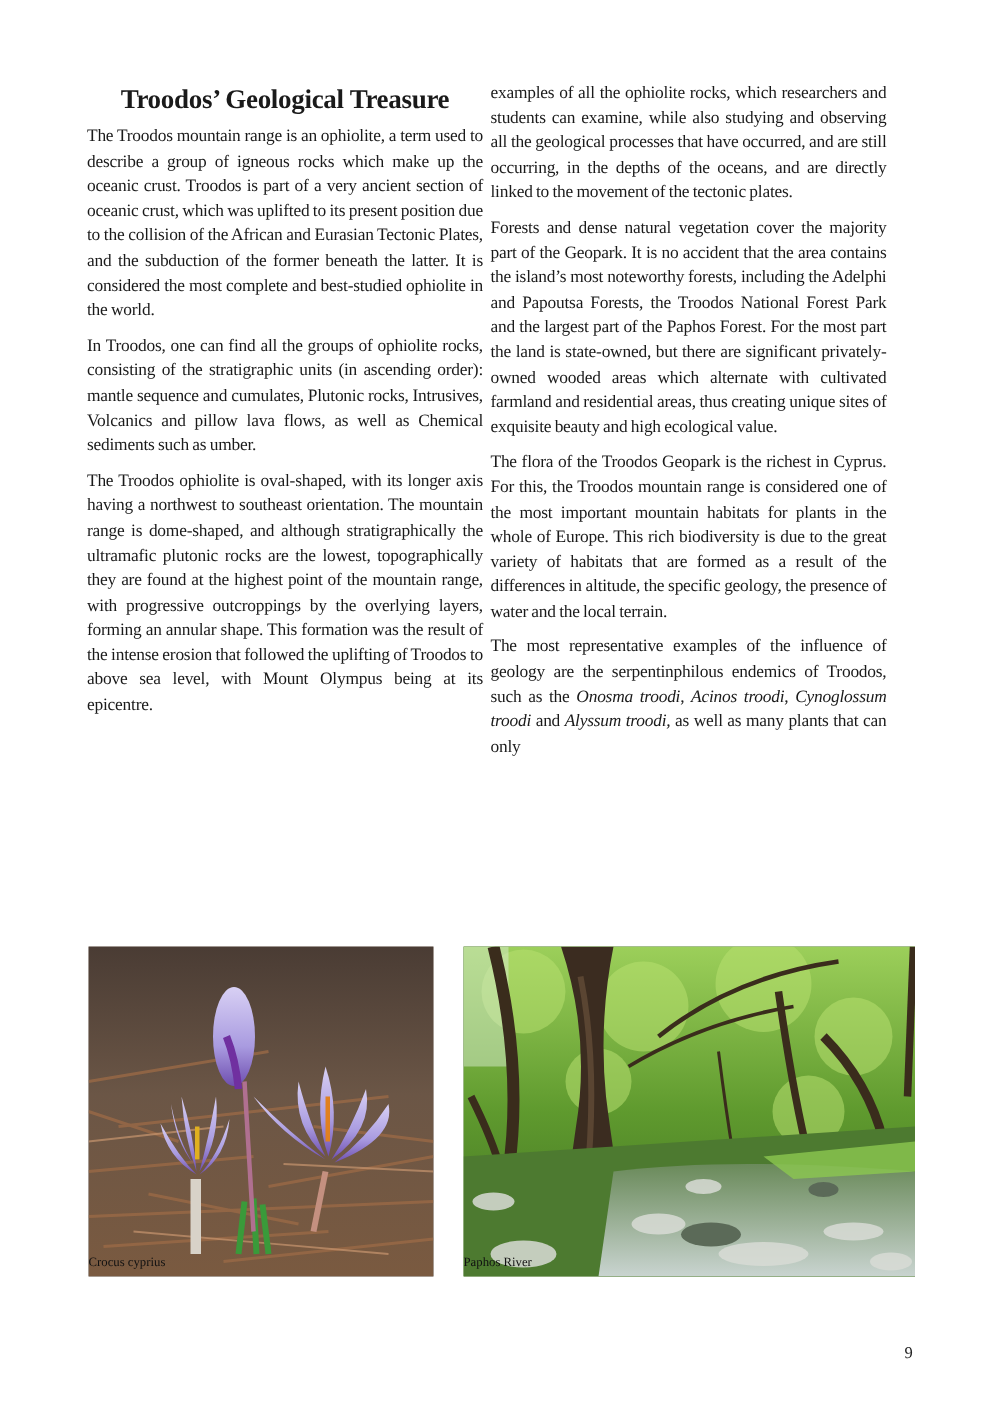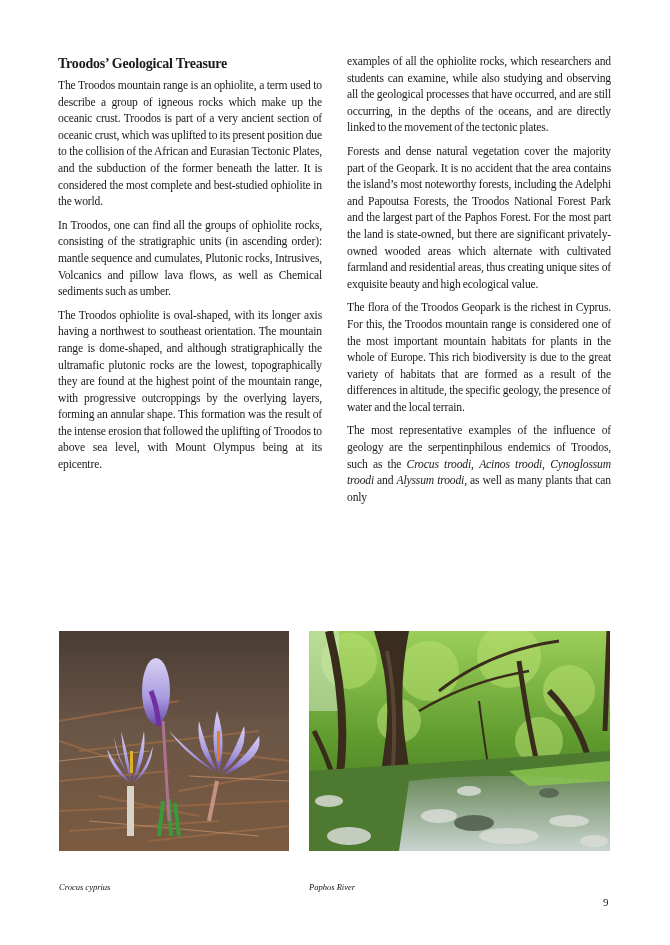--- a/index.html
+++ b/index.html
@@ -1,49 +1,49 @@
 <!DOCTYPE html>
 <html><head>
 <meta charset="utf-8">
 <style>
   html, body { margin: 0; padding: 0; background: #ffffff; }
   body { width: 670px; height: 945px; position: relative; overflow: hidden;
          font-family: "Liberation Serif", "DejaVu Serif", serif; color: #1a1a1a; }
   .col { position: absolute; top: 54px; width: 264px; }
   .col-left { left: 58px; }
-  .col-right { left: 347px; top: 54px; }
-  h2 { font-size: 14px; font-weight: bold; margin: 2px 0 6px 0; letter-spacing: -0.2px; }
+  .col-right { left: 327px; top: 54px; }
+  h2 { font-size: 18px; font-weight: bold; text-align: center; margin: 2px 0 6px 0; letter-spacing: -0.2px; }
   .col-right h2 { margin-top: 14px; margin-bottom: 6px; }
   p { font-size: 11.6px; line-height: 16.6px; margin: 0 0 7px 0; text-align: justify;
       letter-spacing: -0.15px; word-spacing: -0.5px; hyphens: manual; }
   em { font-style: italic; }
   .photo { position: absolute; overflow: hidden; }
   .photo-crocus { left: 59px; top: 631px; width: 230px; height: 220px; background: #5a4a3e; }
   .photo-river { left: 309px; top: 631px; width: 301px; height: 220px; background: #4e7a2a; }
   .photo svg { display: block; width: 100%; height: 100%; }
-  .caption { position: absolute; top: 882px; font-size: 8.5px; font-style: italic; color: #111; }
+  .caption { position: absolute; top: 836px; font-size: 8.5px; color: #111; }
   .cap-left { left: 59px; }
   .cap-right { left: 309px; }
   .page-num { position: absolute; left: 603px; top: 896px; font-size: 11px; color: #222; }
 </style>
 </head>
 <body>
 
 <div class="col col-left">
   <h2>Troodos’ Geological Treasure</h2>
   <p>The Troodos mountain range is an ophiolite, a term used to describe a group of igneous rocks which make up the oceanic crust. Troodos is part of a very ancient section of oceanic crust, which was uplifted to its present position due to the collision of the African and Eurasian Tectonic Plates, and the subduction of the former beneath the latter. It is considered the most complete and best-studied ophiolite in the world.</p>
   <p>In Troodos, one can find all the groups of ophiolite rocks, consisting of the stratigraphic units (in ascending order): mantle sequence and cumulates, Plutonic rocks, Intrusives, Volcanics and pillow lava flows, as well as Chemical sediments such as umber.</p>
   <p>The Troodos ophiolite is oval-shaped, with its longer axis having a northwest to southeast orientation. The mountain range is dome-shaped, and although stratigraphically the ultramafic plutonic rocks are the lowest, topographically they are found at the highest point of the mountain range, with progressive outcroppings by the overlying layers, forming an annular shape. This formation was the result of the intense erosion that followed the uplifting of Troodos to above sea level, with Mount Olympus being at its epicentre.</p>
 </div>
 
 <div class="col col-right">
   <p>examples of all the ophiolite rocks, which researchers and students can examine, while also studying and observing all the geological processes that have occurred, and are still occurring, in the depths of the oceans, and are directly linked to the movement of the tectonic plates.</p>
   <p>Forests and dense natural vegetation cover the majority part of the Geopark. It is no accident that the area contains the island’s most noteworthy forests, including the Adelphi and Papoutsa Forests, the Troodos National Forest Park and the largest part of the Paphos Forest. For the most part the land is state-owned, but there are significant privately-owned wooded areas which alternate with cultivated farmland and residential areas, thus creating unique sites of exquisite beauty and high ecological value.</p>
   <p>The flora of the Troodos Geopark is the richest in Cyprus. For this, the Troodos mountain range is considered one of the most important mountain habitats for plants in the whole of Europe. This rich biodiversity is due to the great variety of habitats that are formed as a result of the differences in altitude, the specific geology, the presence of water and the local terrain.</p>
-  <p><span>The most representative examples of the influ­ence of geology are the serpentinphilous en­demics of Troodos, such as the </span><em>Crocus troo­di</em><span>, </span><em>Acinos troodi</em><span>, </span><em>Cynoglossum troodi</em><span> and </span><em>Alys­sum troodi,</em><span> as well as many plants that can only</span></p>
+  <p><span>The most representative examples of the influ­ence of geology are the serpentinphilous en­demics of Troodos, such as the </span><em>Onosma troo­di</em><span>, </span><em>Acinos troodi</em><span>, </span><em>Cynoglossum troodi</em><span> and </span><em>Alys­sum troodi,</em><span> as well as many plants that can only</span></p>
 </div>
 
 <div class="photo photo-crocus">
   <svg viewBox="0 0 230 220" preserveAspectRatio="none">
     <defs>
       <linearGradient id="bgC" x1="0" y1="0" x2="0" y2="1">
         <stop offset="0" stop-color="#4a3c34"></stop>
         <stop offset="0.45" stop-color="#6b5646"></stop>
         <stop offset="1" stop-color="#7a5a40"></stop>
       </linearGradient>

